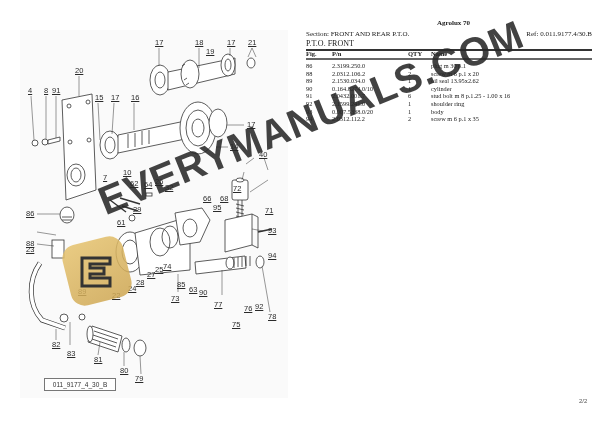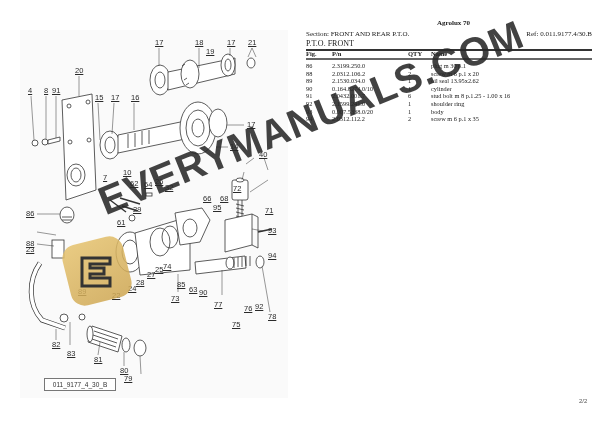--- a/index.html
+++ b/index.html
@@ -221,21 +221,21 @@
       <div class="callout" style="left: 151px; top: 265px;">73</div>
       <div class="callout" style="left: 212px; top: 267px; margin-top: 24px;">75</div>
       <div class="callout" style="left: 194px; top: 271px;">77</div>
       <div class="callout" style="left: 224px; top: 275px;">76</div>
       <div class="callout" style="left: 235px; top: 273px;">92</div>
       <div class="callout" style="left: 248px; top: 283px;">78</div>
       <div class="callout" style="left: 32px; top: 311px;">82</div>
       <div class="callout" style="left: 47px; top: 312px; margin-top: 8px;">83</div>
       <div class="callout" style="left: 74px; top: 326px;">81</div>
       <div class="callout" style="left: 100px; top: 337px;">80</div>
-      <div class="callout" style="left: 104px; top: 345px;">79</div>
+      <div class="callout" style="left: 115px; top: 345px;">79</div>
     </div>
 
   <div class="fig-ref">011_9177_4_30_B</div>
 </div>
 
 <div class="wm-logo">
   <svg width="46" height="46" viewBox="0 0 46 46">
     <path d="M8 10 L8 38 L36 38 L36 30 L16 30 L16 26 L30 26 L30 20 L16 20 L16 16 L36 16 L36 10 Z" fill="none" stroke="#333" stroke-width="3" transform="rotate(14 23 23)"></path>
   </svg>
 </div>

